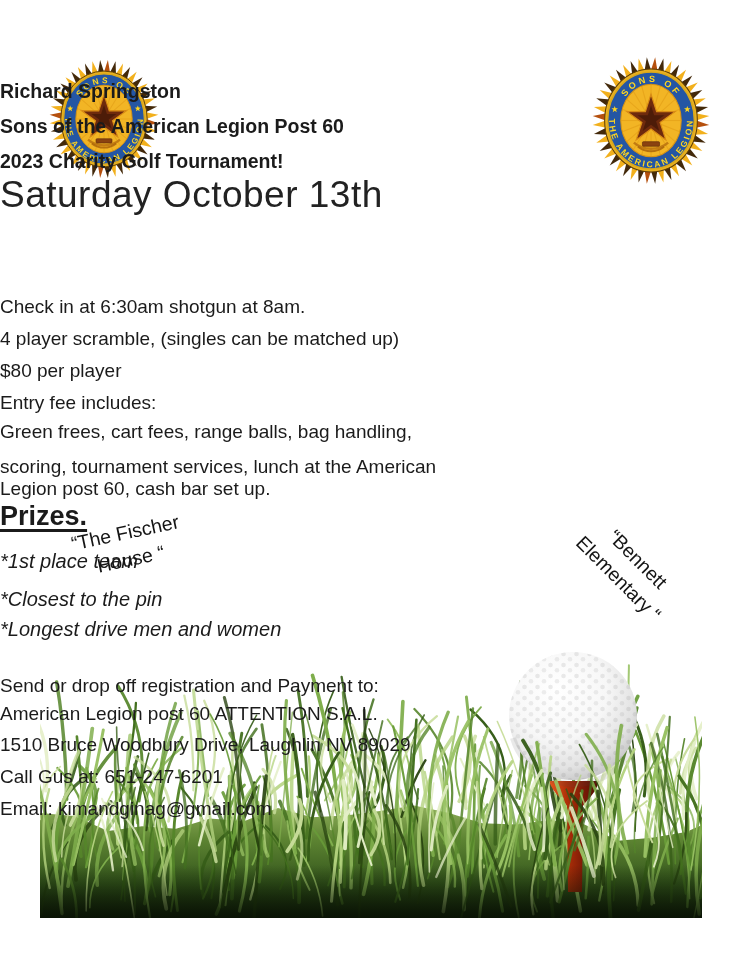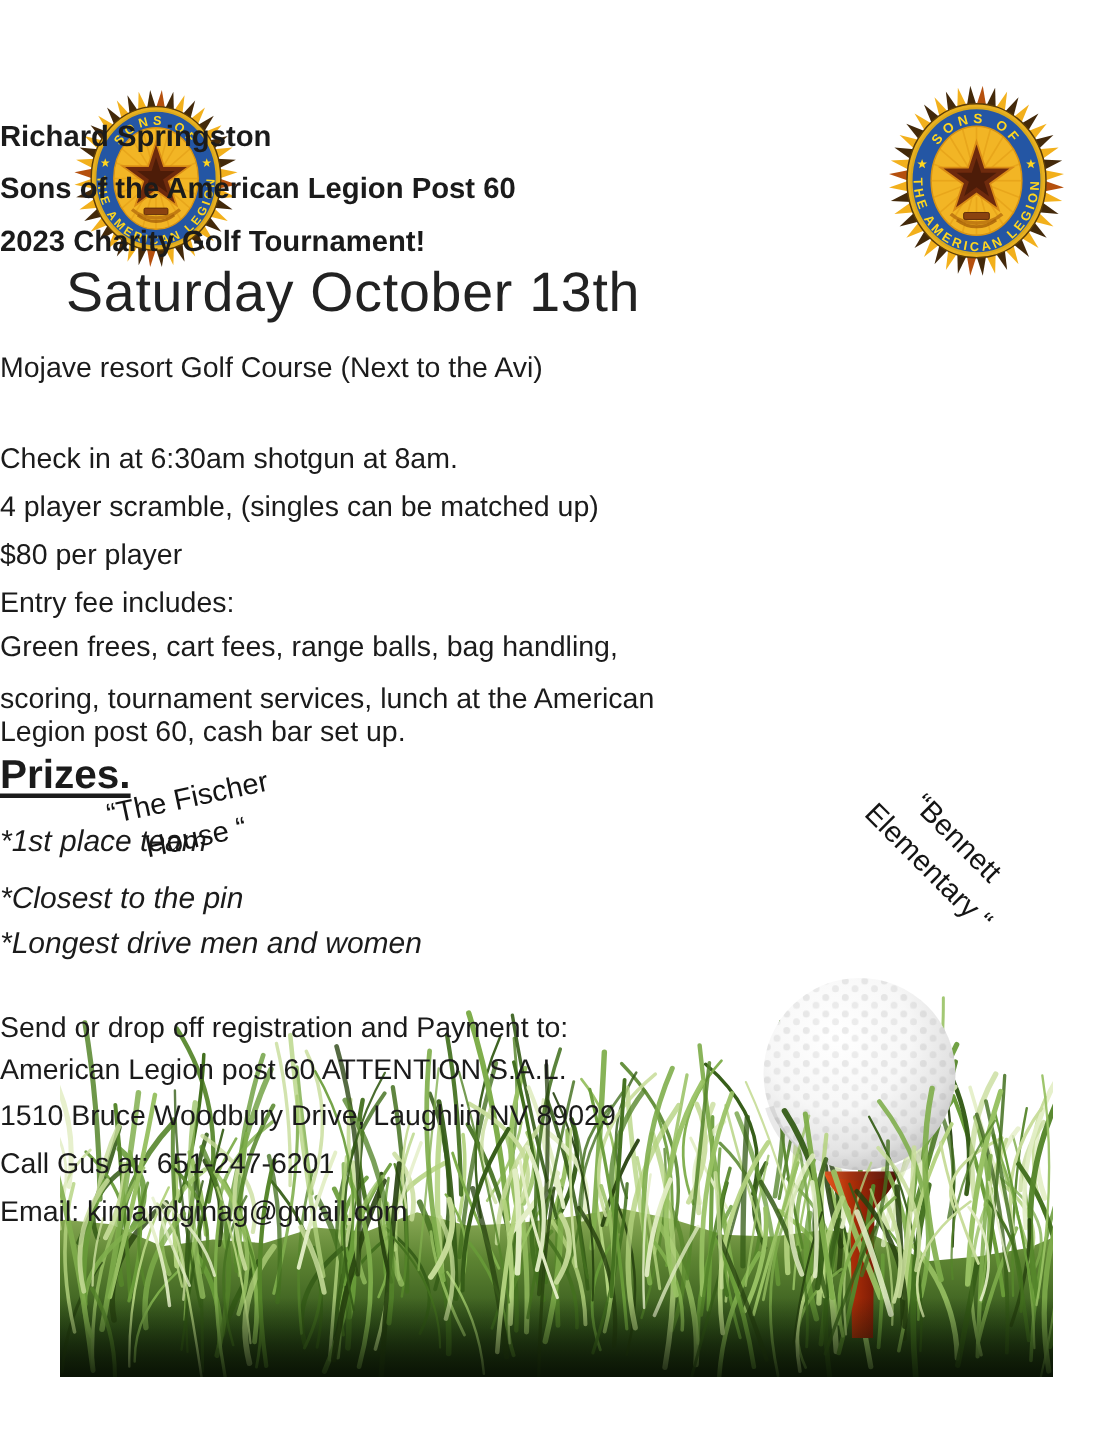--- a/index.html
+++ b/index.html
@@ -2,21 +2,21 @@
 <html><head>
 <meta charset="utf-8">
 <style>
   html,body{margin:0;padding:0;background:#ffffff;}
   .page{
     position:relative;width:742px;height:960px;background:#ffffff;overflow:hidden;
     font-family:"Liberation Sans","DejaVu Sans",sans-serif;color:#1b1b1b;
   }
   .l{position:absolute;left:0;right:0;text-align:left;line-height:24px;z-index:3;margin-top:26px;}
   .bold20{font-size:19.5px;font-weight:700;}
-  .date{font-size:37px;font-weight:400;line-height:44px;letter-spacing:.5px;color:#222;padding-left:44px;}
+  .date{font-size:37px;font-weight:400;line-height:44px;letter-spacing:.5px;color:#222;}
   .body19{font-size:19px;font-weight:400;}
   .body20{font-size:20px;font-weight:400;font-style:italic;}
   .tight{line-height:23px;}
   .prizes-title{font-size:27px;font-weight:700;text-decoration:underline;
     text-decoration-thickness:2.5px;text-underline-offset:4px;line-height:32px;}
   .note{position:absolute;z-index:3;font-size:19.5px;line-height:27px;text-align:center;color:#141414;}
   .note-left{left:62px;top:519px;width:132px;transform:rotate(-12deg);transform-origin:center;}
   .note-right{left:563px;top:542px;width:130px;transform:rotate(45deg);transform-origin:center;}
   .emblem{position:absolute;z-index:2;}
   .emblem-left{left:45px;top:57px;width:118px;height:124px;}
@@ -133,21 +133,20 @@
   </svg>
   <svg class="emblem emblem-right" viewBox="-62 -66 124 132">
     <use href="#emblem-g"></use>
   </svg>
 
   <div class="l bold20" style="top:53px">Richard Springston</div>
   <div class="l bold20" style="top:88px">Sons of the American Legion Post 60</div>
   <div class="l bold20" style="top:123px">2023 Charity Golf Tournament!</div>
   <div class="l date" style="top:147px">Saturday October 13th</div>
 
-  <div class="l body19" style="top:208px">Mojave resort Golf Course (Next to the Avi)</div>
   <div class="l body19" style="top:269px">Check in at 6:30am shotgun at 8am.</div>
   <div class="l body19" style="top:301px">4 player scramble, (singles can be matched up)</div>
   <div class="l body19" style="top:333px">$80 per player</div>
   <div class="l body19" style="top:365px">Entry fee includes:</div>
   <div class="l body19" style="top:394px">Green frees, cart fees, range balls, bag handling,</div>
   <div class="l body19 tight" style="top:429px">scoring, tournament services, lunch at the American</div>
   <div class="l body19 tight" style="top:451px">Legion post 60, cash bar set up.</div>
 
   <div class="l prizes-title" style="top:474px">Prizes.</div>
   <div class="l body20" style="top:523px">*1st place team</div>

